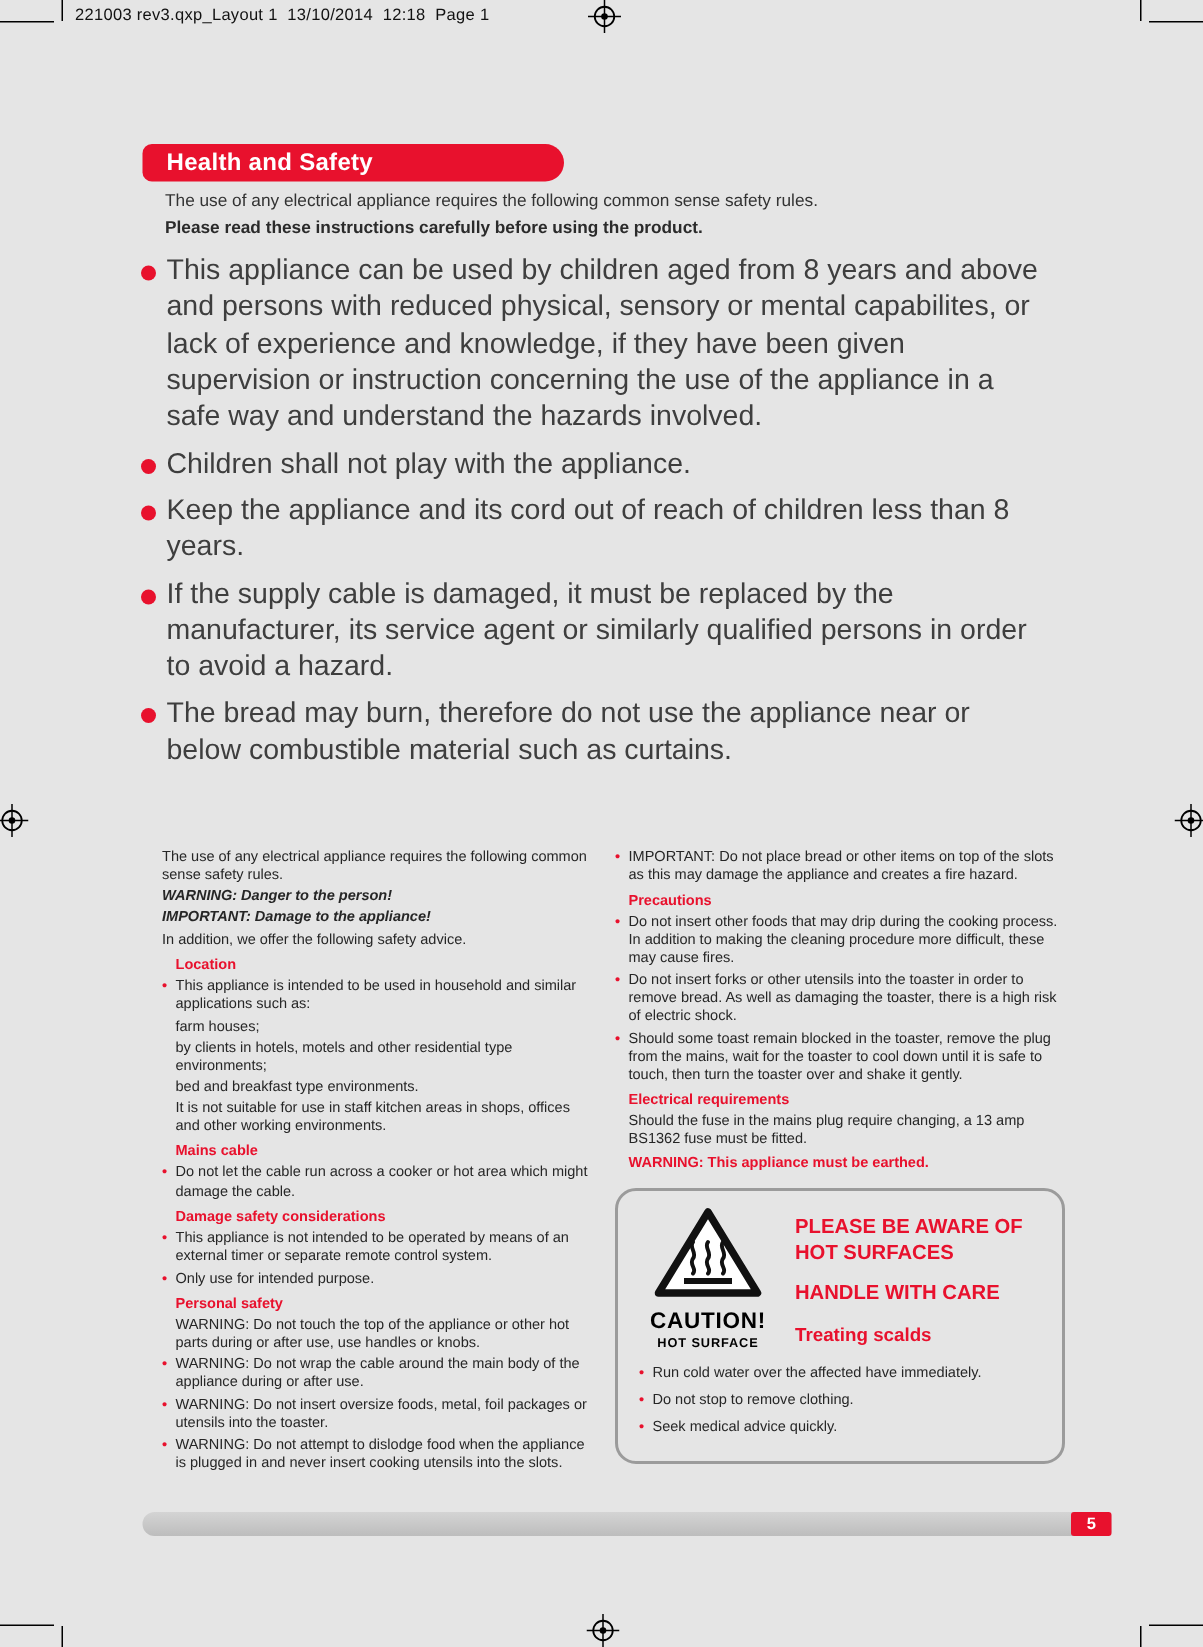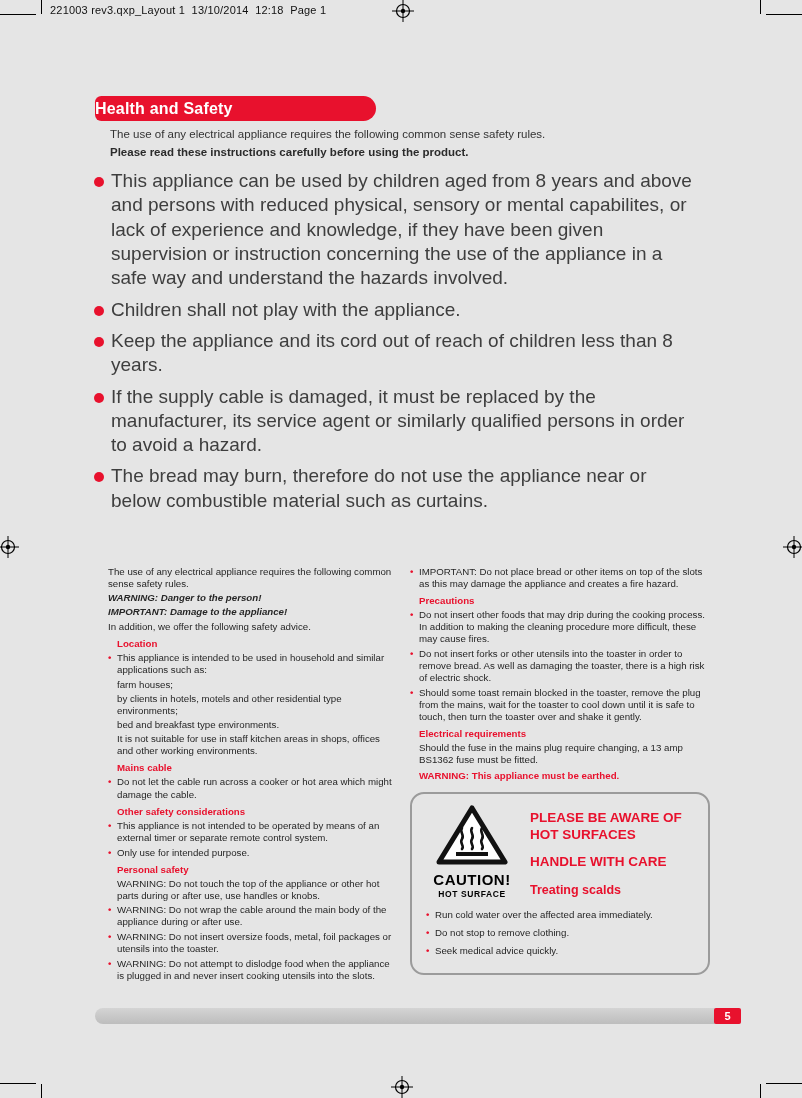--- a/index.html
+++ b/index.html
@@ -14,21 +14,21 @@
     position:relative;width:802px;height:1098px;background:#e5e5e5;overflow:hidden;
     font-family:"Liberation Sans","DejaVu Sans",sans-serif;color:var(--ink);
   }
   
   .slug{position:absolute;left:50px;top:4px;font-size:11px;color:#111;letter-spacing:.2px;white-space:pre;}
   .cm{position:absolute;background:#000;}
   .reg{position:absolute;}
   
   .banner{
     position:absolute;left:95px;top:96px;width:281px;height:25px;background:var(--red);
-    border-radius:7px 14px 14px 7px;display:flex;align-items:center;
+    border-radius:7px 14px 14px 7px;display:flex;align-items:center;padding-left:16px;
   }
   .banner .t{color:#fff;font-weight:bold;font-size:16px;letter-spacing:.2px;}
   
   .intro{position:absolute;left:110px;top:126px;font-size:11.5px;line-height:1.55;color:#333;}
   .intro .b{font-weight:bold;color:#2b2b2b;}
   
   .biglist{position:absolute;left:94px;top:169px;width:604px;}
   .big-li{position:relative;padding-left:17px;margin-bottom:7px;font-size:19px;line-height:1.28;color:var(--big-ink);}
   .bdot{position:absolute;left:0;top:8px;width:10px;height:10px;border-radius:50%;background:var(--red);}
   
@@ -133,21 +133,21 @@
       <div class="sc-b">IMPORTANT: Damage to the appliance!</div>
       <div class="sc-p" style="margin-top:3px;">In addition, we offer the following safety advice.</div>
       <div class="sc-h">Location</div>
       <div class="sc-li"><span class="dot">•</span><span>This appliance is intended to be used in household and similar applications such as:</span></div>
       <div class="sc-sub">farm houses;</div>
       <div class="sc-sub">by clients in hotels, motels and other residential type environments;</div>
       <div class="sc-sub">bed and breakfast type environments.</div>
       <div class="sc-sub">It is not suitable for use in staff kitchen areas in shops, offices and other working environments.</div>
       <div class="sc-h">Mains cable</div>
       <div class="sc-li"><span class="dot">•</span><span>Do not let the cable run across a cooker or hot area which might damage the cable.</span></div>
-      <div class="sc-h">Other safety considerations</div>
+      <div class="sc-h">Damage safety considerations</div>
       <div class="sc-li"><span class="dot">•</span><span>This appliance is not intended to be operated by means of an external timer or separate remote control system.</span></div>
       <div class="sc-li"><span class="dot">•</span><span>Only use for intended purpose.</span></div>
       <div class="sc-h">Personal safety</div>
       <div class="sc-sub">WARNING: Do not touch the top of the appliance or other hot parts during or after use, use handles or knobs.</div>
       <div class="sc-li"><span class="dot">•</span><span>WARNING: Do not wrap the cable around the main body of the appliance during or after use.</span></div>
       <div class="sc-li"><span class="dot">•</span><span>WARNING: Do not insert oversize foods, metal, foil packages or utensils into the toaster.</span></div>
       <div class="sc-li"><span class="dot">•</span><span>WARNING: Do not attempt to dislodge food when the appliance is plugged in and never insert cooking utensils into the slots.</span></div>
     </div>
 
     <div class="col-r">
@@ -175,21 +175,21 @@
             <div class="hb-caution">CAUTION!</div>
             <div class="hb-hot">HOT SURFACE</div>
           </div>
           <div class="hb-txt">
             <div class="hb-h1">PLEASE BE AWARE OF HOT SURFACES</div>
             <div class="hb-h2">HANDLE WITH CARE</div>
             <div class="hb-h3">Treating scalds</div>
           </div>
         </div>
         <div class="hb-bullets">
-          <div class="sc-li"><span class="dot">•</span><span>Run cold water over the affected area immediately.</span></div>
+          <div class="sc-li"><span class="dot">•</span><span>Run cold water over the affected have immediately.</span></div>
           <div class="sc-li"><span class="dot">•</span><span>Do not stop to remove clothing.</span></div>
           <div class="sc-li"><span class="dot">•</span><span>Seek medical advice quickly.</span></div>
         </div>
       </div>
     </div>
 
   </div>
 
   <div class="footbar">
     <div class="pagenum">

